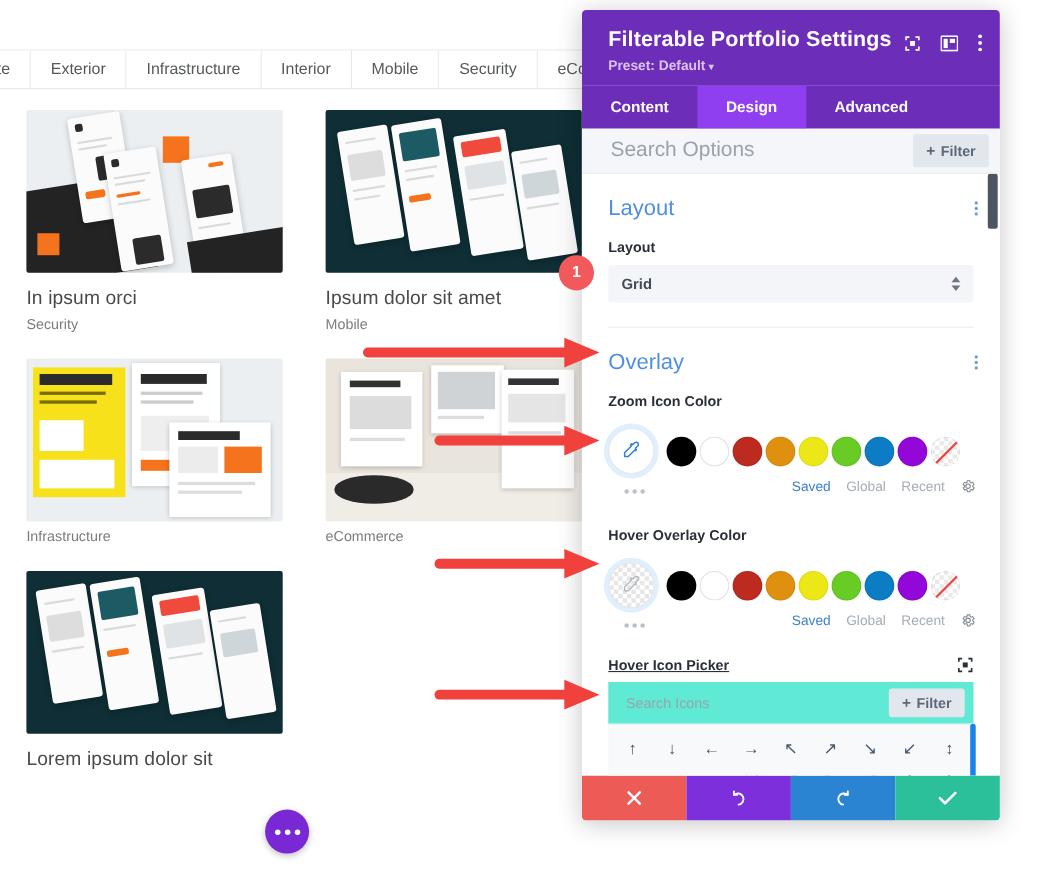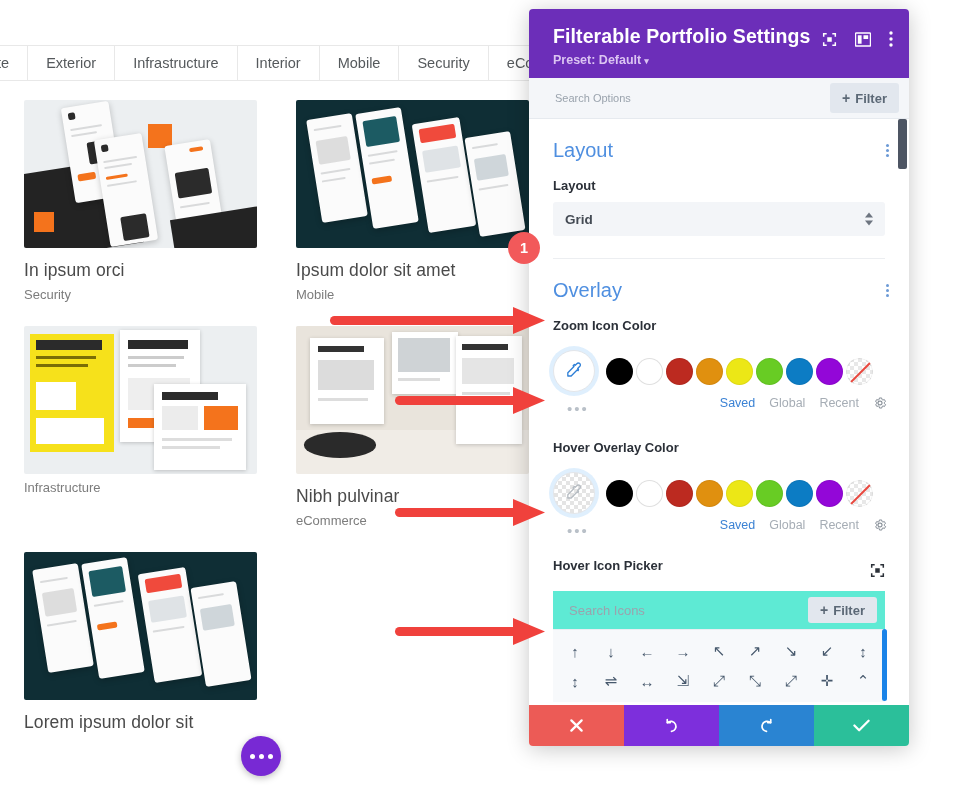--- a/index.html
+++ b/index.html
@@ -146,21 +146,21 @@
     display: flex; align-items: center;
     background: #f4f6f9;
     border-bottom: 1px solid #e6eaef;
     padding: 7px 10px 7px 24px;
     height: 41px;
     position: relative;
   }
   .search-bar input {
     flex: 1;
     border: none; outline: none; background: transparent;
-    font-size: 11px;
+    font-size: 19px;
     color: #4a4a4a;
     font-family: "Liberation Sans", sans-serif;
   }
   .search-bar input::placeholder { color: #9aa3ad; }
   .filter-btn {
     background: #e2e7ee;
     color: #5b6876;
     font-size: 13px;
     font-weight: bold;
     padding: 7px 12px;
@@ -501,21 +501,20 @@
             <div class="mock" style="left:6px;top:46px;width:42px;height:3px;background:#ddd;"></div>
           </div>
           <div class="mock paper" style="left:160px;top:10px;width:66px;height:108px;">
             <div class="mock" style="left:6px;top:8px;width:46px;height:6px;background:#333;"></div>
             <div class="mock" style="left:6px;top:22px;width:52px;height:26px;background:#e5e5e5;"></div>
             <div class="mock" style="left:6px;top:56px;width:48px;height:3px;background:#ddd;"></div>
             <div class="mock" style="left:6px;top:64px;width:40px;height:3px;background:#ddd;"></div>
           </div>
           <div class="mock" style="left:8px;top:106px;width:72px;height:26px;background:#2a2a2a;border-radius:40px/14px;"></div>
         </div>
-        <div class="pf-title">Nibh pulvinar</div>
         <div class="pf-cat">eCommerce</div>
       </div>
     </div>
 
     <div class="pf-row">
       <div class="pf-item">
         <div class="pf-thumb dark">
           <div class="mock phone" style="left:16px;top:14px;width:46px;height:104px;transform:rotate(-9deg);">
             <div class="ln" style="left:6px;top:12px;width:28px;"></div>
             <div class="hd" style="left:6px;top:24px;width:32px;height:24px;background:#ddd;"></div>
@@ -574,20 +573,25 @@
       <span class="hdr-ico">
         <svg width="4" height="16" viewBox="0 0 4 16">
             <circle cx="2" cy="2" r="1.7" fill="#fff"></circle>
             <circle cx="2" cy="8" r="1.7" fill="#fff"></circle>
             <circle cx="2" cy="14" r="1.7" fill="#fff"></circle>
           </svg>
       </span>
     </div>
   </div>
 
+  <div class="panel-tabs">
+    <div class="panel-tab"><span>Content</span></div>
+    <div class="panel-tab active"><span>Design</span></div>
+    <div class="panel-tab"><span>Advanced</span></div>
+  </div>
 
   <div class="search-bar">
     <input type="text" placeholder="Search Options" style="">
     <div class="filter-btn">
       <span class="plus">+</span>
       <span>Filter</span>
     </div>
   </div>
 
   <div class="panel-body">
@@ -691,21 +695,21 @@
           <span style="display:flex;">
             <svg width="14" height="14" viewBox="0 0 24 24">
                 <path d="M12 8.5a3.5 3.5 0 100 7 3.5 3.5 0 000-7z" fill="none" stroke="#7e8790" stroke-width="1.8"></path>
                 <path d="M19.4 13a7.6 7.6 0 000-2l2-1.6-2-3.4-2.4 1a7.6 7.6 0 00-1.7-1l-.4-2.6h-4l-.4 2.6c-.6.2-1.2.6-1.7 1l-2.4-1-2 3.4L6.6 11a7.6 7.6 0 000 2l-2 1.6 2 3.4 2.4-1c.5.4 1.1.8 1.7 1l.4 2.6h4l.4-2.6c.6-.2 1.2-.6 1.7-1l2.4 1 2-3.4z" fill="none" stroke="#7e8790" stroke-width="1.6"></path>
               </svg>
           </span>
         </span>
       </div>
 
       <div class="icon-picker-head">
-        <div class="field-label" style="margin-bottom:10px;">Hover Icon Picker</div>
+        <div class="field-label" style="margin-bottom:0;text-decoration:underline;">Hover Icon Picker</div>
         <span style="display:flex;">
           <svg width="15" height="15" viewBox="0 0 16 16">
               <path d="M1 1h4v1.6H2.6V5H1V1zm10 0h4v4h-1.6V2.6H11V1zM1 11h1.6v2.4H5V15H1v-4zm12.4 0H15v4h-4v-1.6h2.4V11z" fill="#2b3038"></path>
               <rect x="5.6" y="5.6" width="4.8" height="4.8" fill="#2b3038"></rect>
             </svg>
         </span>
       </div>
 
       <div class="icon-picker-box">
         <div class="icon-search">

